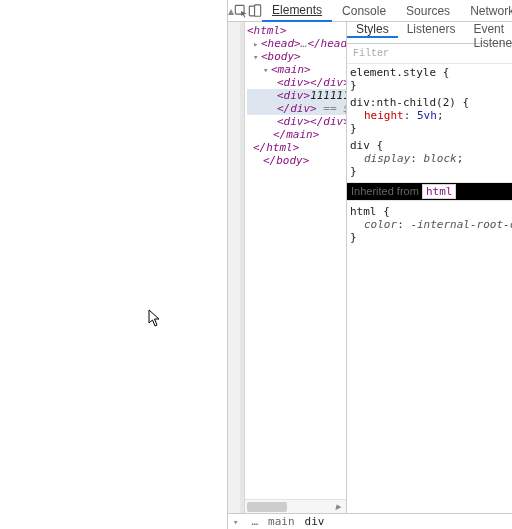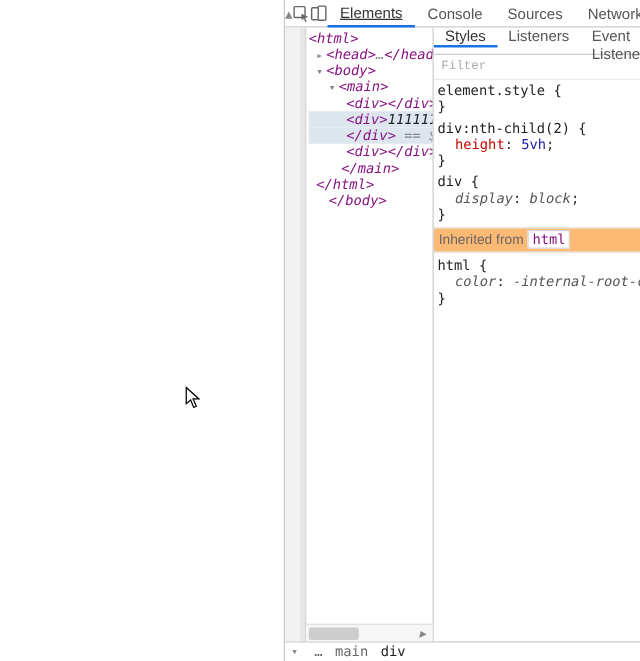--- a/index.html
+++ b/index.html
@@ -203,21 +203,21 @@
     display: inline-block;
     width: 0; height: 0;
     border-top: 4px solid transparent;
     border-bottom: 4px solid transparent;
     border-left: 5px solid #888;
     vertical-align: 0px;
     margin-right: 2px;
   }
   .brace { color: #222; }
   .inherit {
-    background: #fdba74;
+    background: #000000;
     padding: 2px 4px;
     margin: 4px -3px;
     border-top: 1px solid #e4e4e4;
     border-bottom: 1px solid #e4e4e4;
     color: #666;
     font-family: "Segoe UI", sans-serif;
     font-size: 11px;
   }
   .inherit .tagref {
     font-family: Menlo, Consolas, monospace;

